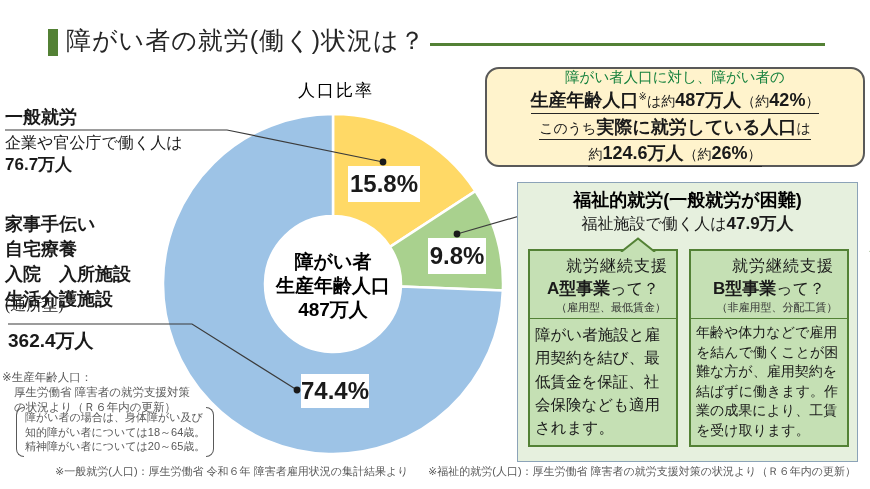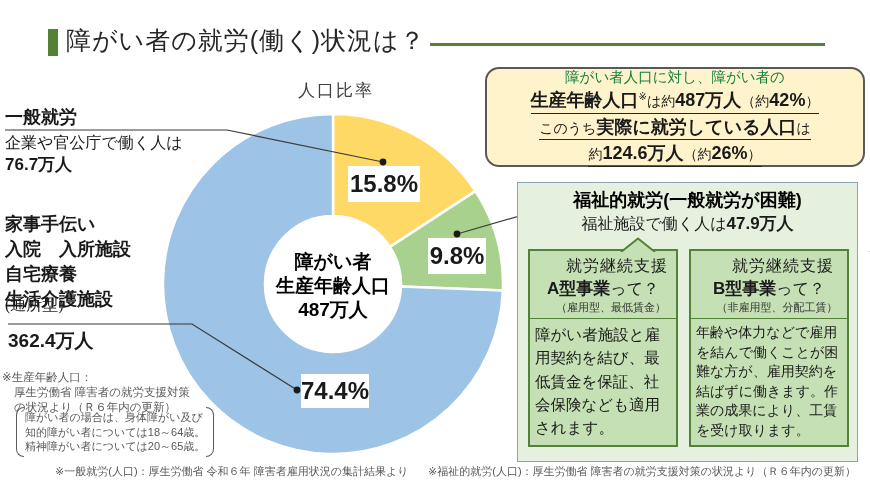--- a/index.html
+++ b/index.html
@@ -6,21 +6,21 @@
   *{box-sizing:border-box;}
   body{font-family:"Liberation Sans","DejaVu Sans",sans-serif;color:#1a1a1a;}
   .slide{position:relative;width:870px;height:489px;background:#ffffff;overflow:hidden;}
 
   
   .title-bar{position:absolute;left:48px;top:29px;width:10px;height:27px;background:#538135;}
   .title-text{position:absolute;left:66px;top:24px;font-size:25px;letter-spacing:1px;color:#262626;font-weight:400;}
   .title-line{position:absolute;left:430px;top:43px;width:395px;height:3px;background:#538135;}
 
   
-  .chart-title{position:absolute;left:298px;top:79px;font-size:17px;color:#404040;letter-spacing:2px;}
+  .chart-title{position:absolute;left:298px;top:79px;font-size:17px;color:#000000;letter-spacing:2px;}
   .donut-svg{position:absolute;left:155px;top:106px;}
   .overlay-svg{position:absolute;left:0;top:0;pointer-events:none;}
   .pct-label{position:absolute;background:#ffffff;font-weight:bold;font-size:24px;display:flex;align-items:center;justify-content:center;}
   .pct-1{left:348px;top:166px;width:72px;height:36px;}
   .pct-2{left:428px;top:238px;width:58px;height:36px;}
   .pct-3{left:301px;top:374px;width:68px;height:34px;}
   .donut-center{position:absolute;left:258px;top:250px;width:150px;text-align:center;font-weight:bold;font-size:19px;line-height:24px;color:#000;}
 
   
   .lbl-general-title{position:absolute;left:5px;top:105px;font-size:18px;font-weight:bold;}
@@ -107,22 +107,22 @@
   <div class="pct-label pct-1">15.8%</div>
   <div class="pct-label pct-2">9.8%</div>
   <div class="pct-label pct-3">74.4%</div>
 
   <div class="lbl-general-title">一般就労</div>
   <div class="lbl-general-desc">企業や官公庁で働く人は</div>
   <div class="lbl-general-val">76.7万人</div>
 
   <div class="lbl-other">
     <div>家事手伝い</div>
+    <div>自宅療養</div>
     <div>入院　入所施設</div>
-    <div>自宅療養</div>
     <div>生活介護施設</div>
   </div>
   <div class="lbl-other-note">(通所型)</div>
   <div class="lbl-other-val">362.4万人</div>
 
   <div class="wnote">
     <div>※生産年齢人口：</div>
     <div class="ind">厚生労働省 障害者の就労支援対策</div>
     <div class="ind">の状況より（Ｒ６年内の更新）</div>
   </div>

